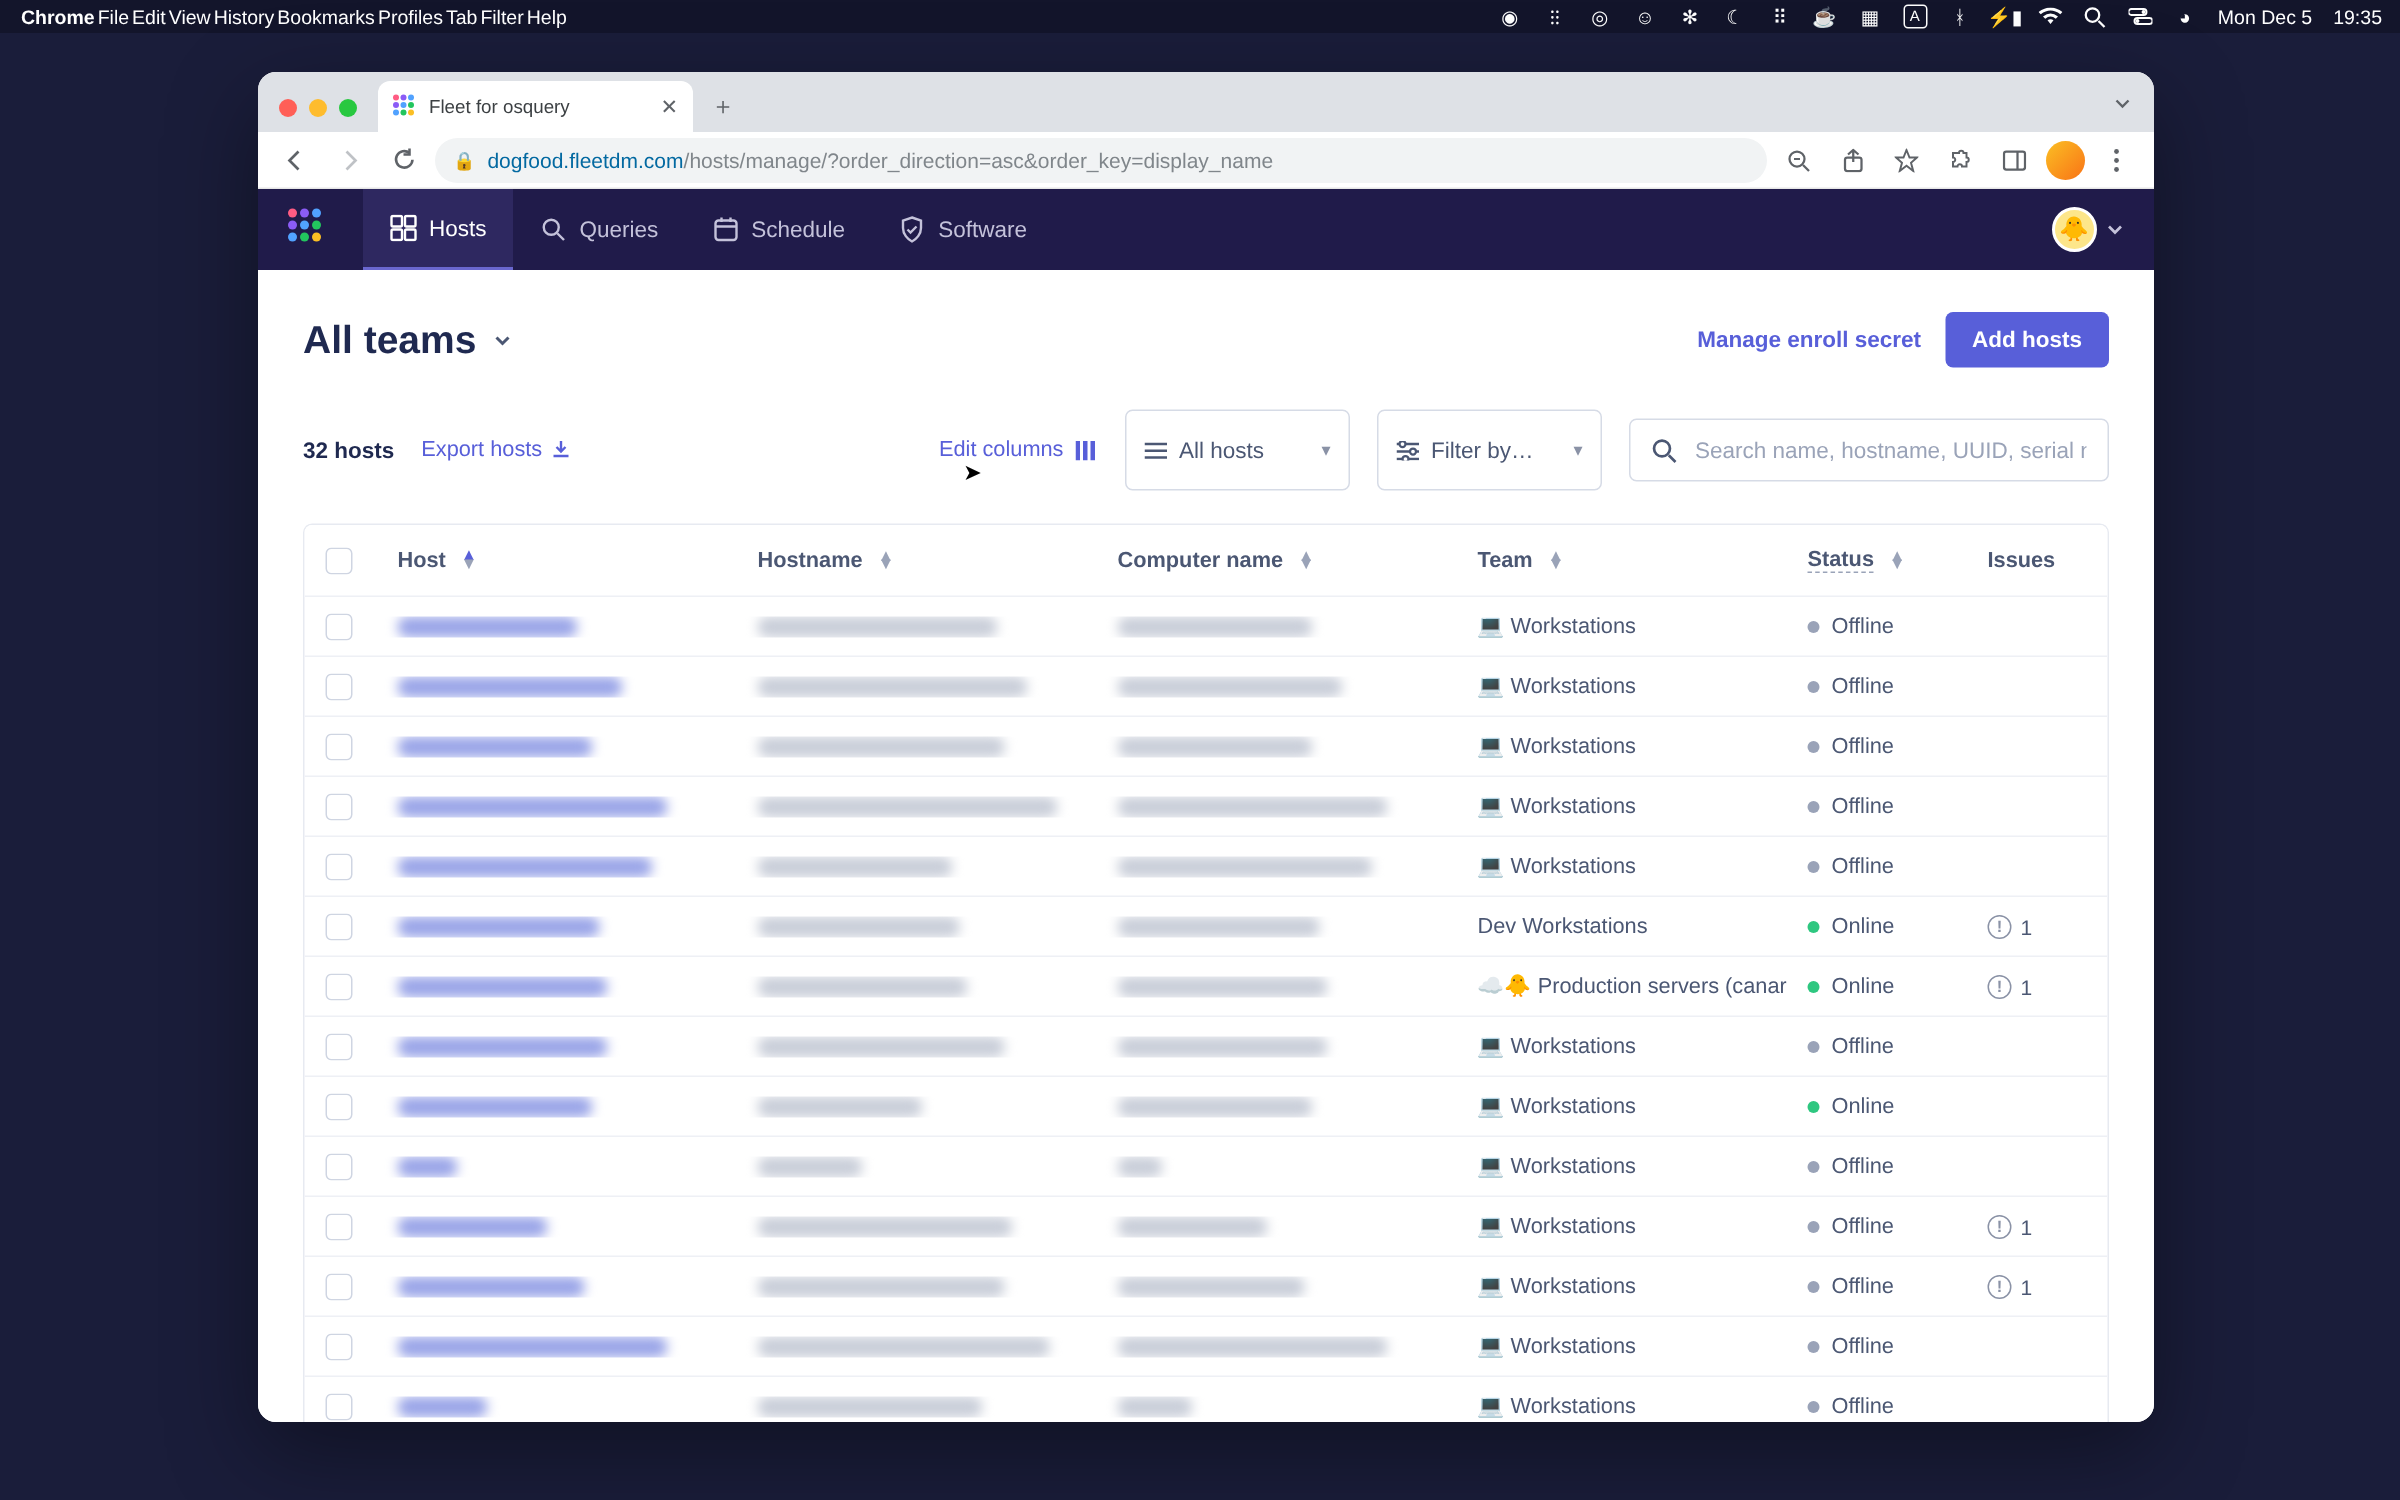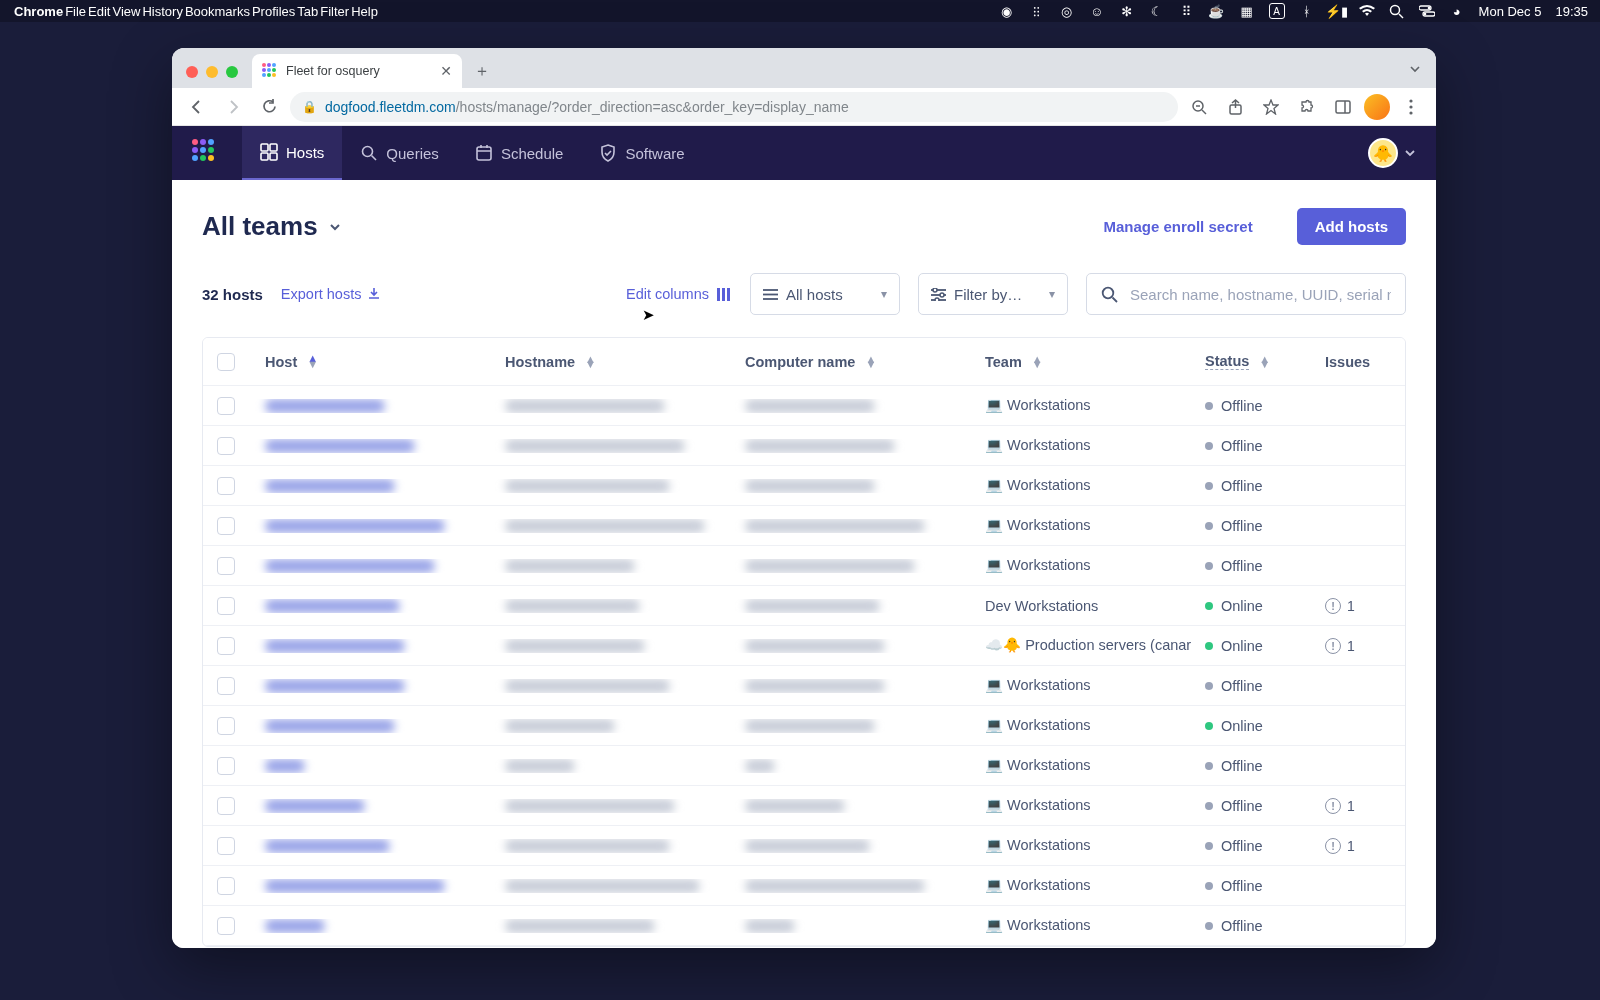--- a/index.html
+++ b/index.html
@@ -107,32 +107,32 @@
     color:#c4c2da; font-size:15px; cursor:pointer;
   }
   .nav-item.active { background:#2e2860; color:#fff; border-bottom:2px solid #6a67ce;}
   .nav-item svg{width:18px;height:18px;}
   .nav-spacer{flex:1;}
   .user-pill{display:flex;align-items:center;gap:6px;cursor:pointer;}
   .user-av{width:30px;height:30px;border-radius:50%;background:#fde68a;border:2px solid #fff; display:flex;align-items:center;justify-content:center;font-size:16px;}
 
   
   .content { flex:1; overflow:auto; background:#fff; padding:28px 30px;}
-  .header-row{display:flex;align-items:center;gap:30px;}
+  .header-row{display:flex;align-items:center;gap:2px;}
   .team-drop{font-size:26px;font-weight:700;color:#1f2950;display:flex;align-items:center;gap:10px;cursor:pointer;}
   .spacer{flex:1;}
   .link-btn{color:#585fd9;font-size:15px;font-weight:600;cursor:pointer; padding:8px 14px;}
   .primary-btn{background:#585fd9;color:#fff;padding:10px 18px;border-radius:5px;font-size:15px;font-weight:600;cursor:pointer;}
 
   .controls-row{display:flex;align-items:center;gap:18px;margin-top:28px;}
   .count{font-size:15px;font-weight:700;color:#1f2950;}
   .export-link{color:#585fd9;font-size:14.5px;font-weight:500;display:flex;align-items:center;gap:6px;cursor:pointer;}
   .edit-cols{color:#585fd9;font-size:14.5px;font-weight:500;display:flex;align-items:center;gap:8px;cursor:pointer;}
   .dd{
-    height:42px;border:1px solid #d6dbe6;border-radius:5px;padding:0 12px;
+    height:54px;border:1px solid #d6dbe6;border-radius:5px;padding:0 12px;
     display:flex;align-items:center;gap:10px;font-size:15px;color:#4b5773;cursor:pointer;min-width:150px;justify-content:space-between;
   }
   .dd .lead{display:flex;align-items:center;gap:8px;}
   .search-box{
     flex:1;height:42px;border:1px solid #d6dbe6;border-radius:5px;padding:0 14px;
     display:flex;align-items:center;gap:12px;min-width:320px;
   }
   .search-box input{border:none;outline:none;font-size:15px;flex:1;color:#4b5773;}
   .search-box input::placeholder{color:#9aa3b8;}
 

